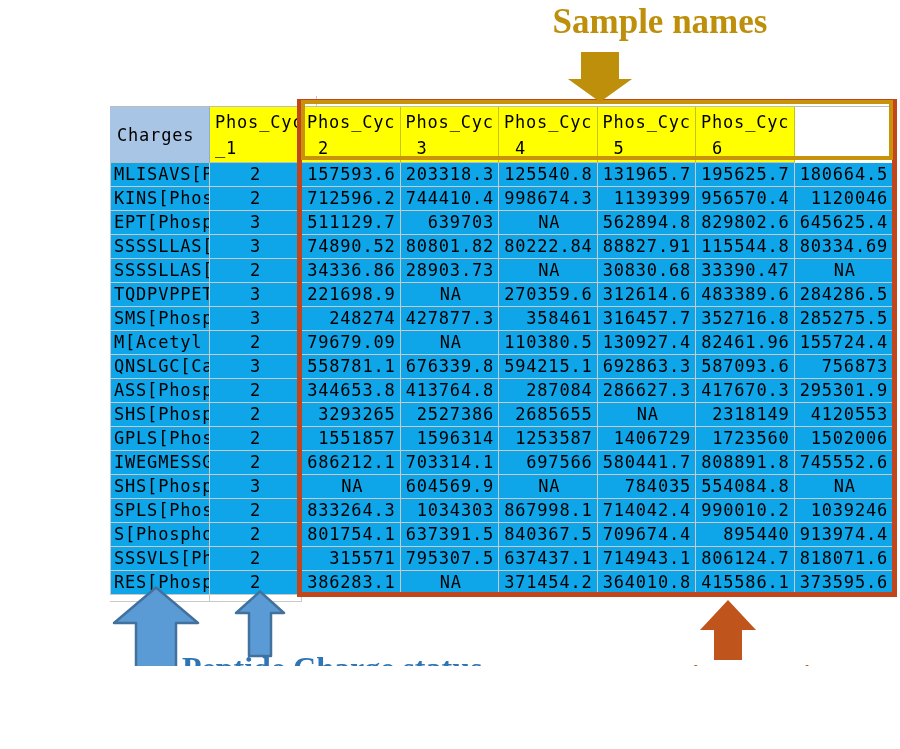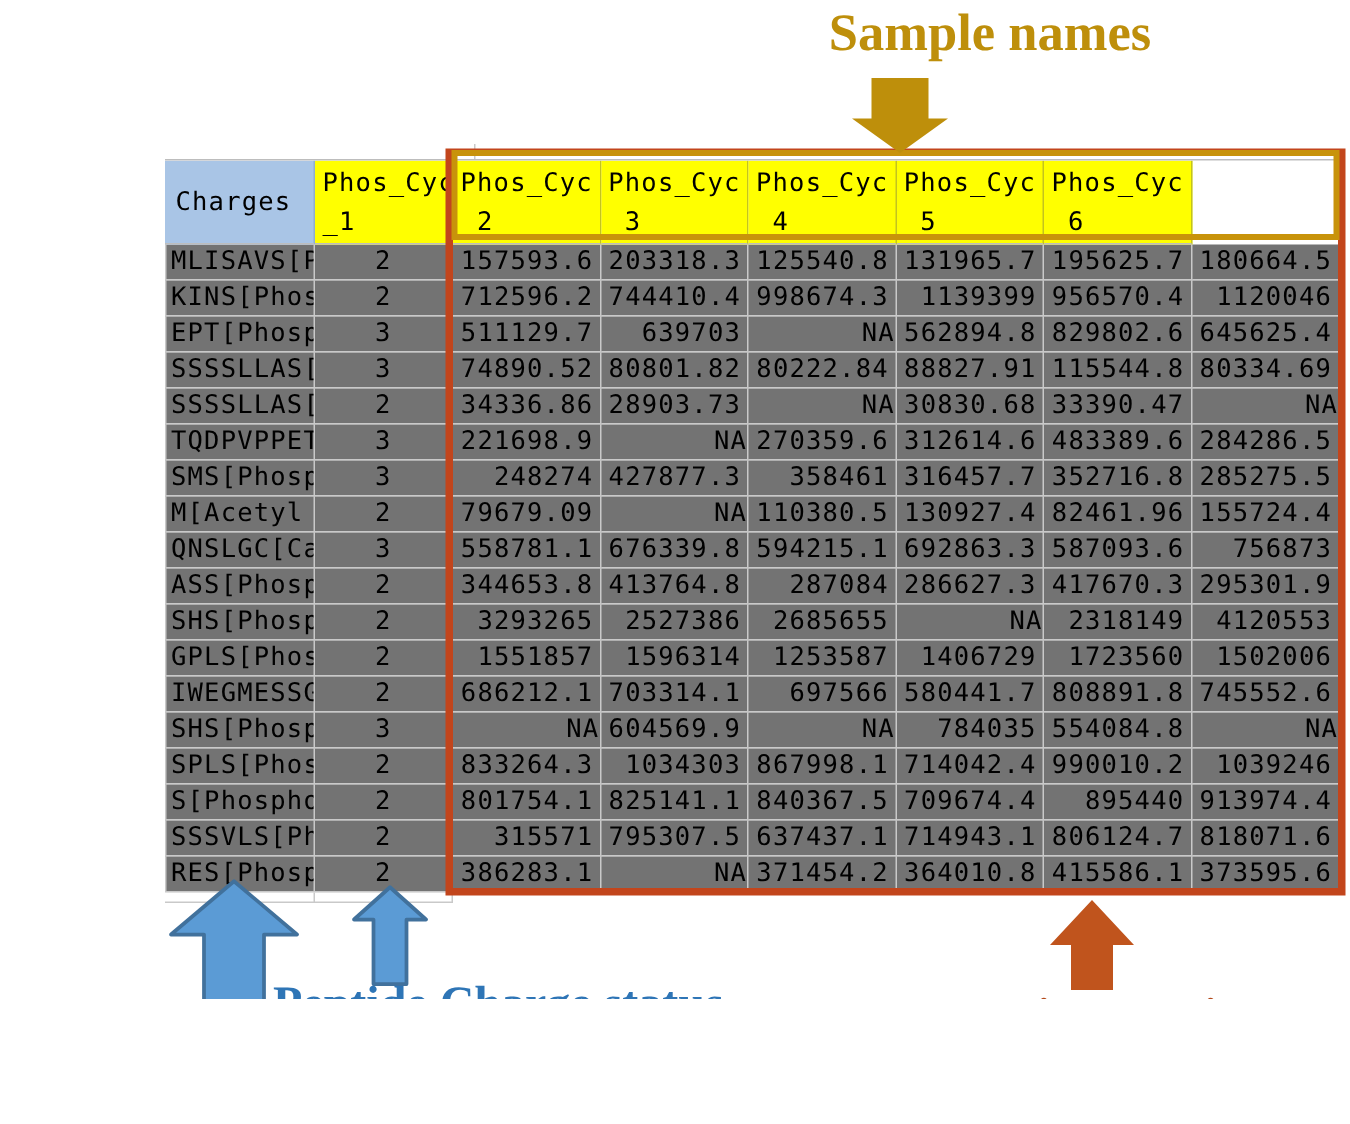--- a/index.html
+++ b/index.html
@@ -21,26 +21,26 @@
   }
   .hb {
     background:var(--header-blue,#a9c5e6); display:flex; align-items:center; padding-left:4px;
     border-right:1px solid rgba(110,145,185,.45); border-bottom:1px solid #bdbdbd;
   }
   .hb.chg { padding-left:7px; }
   .hy {
     background:var(--header-yellow,#ffff00); padding:2px 0 0 5px; line-height:26px;
     border-right:1px solid rgba(145,145,55,.55); border-bottom:1px solid #bdbdbd;
   }
-  .trow { height:24px; background:#737373; }
+  .trow { height:24px; background:#0ea5e9; }
   .cell { border-right:1px solid var(--grid,#c9c9c9); border-bottom:1px solid var(--grid,#c9c9c9); line-height:23px; }
   .pep { padding-left:3px; border-left:1px solid var(--grid,#c9c9c9); }
   .chg { text-align:center; }
   .val { text-align:right; padding-right:4px; }
-  .val.na { text-align:right; padding-left:3px; padding-right:0; }
+  .val.na { text-align:center; padding-left:3px; padding-right:0; }
 
   .bottom-ext { display:flex; }
   .bottom-ext div { box-sizing:border-box; height:7px; background:#fff;
     border-right:1px solid var(--grid,#c9c9c9); border-bottom:1px solid var(--grid,#c9c9c9); }
   .be1 { width:100px; } .be2 { width:92px; }
 
   
   .red-frame {
     position:absolute; left:297px; top:99px; width:600px; height:498px; box-sizing:border-box;
     border:5px solid var(--red-border,#c2451c); pointer-events:none; z-index:6;
@@ -262,21 +262,21 @@
           <div class="cell val">1034303</div>
           <div class="cell val">867998.1</div>
           <div class="cell val">714042.4</div>
           <div class="cell val">990010.2</div>
           <div class="cell val">1039246</div>
         </div>
         <div class="trow">
           <div class="cell pep">S[Phospho</div>
           <div class="cell chg">2</div>
           <div class="cell val">801754.1</div>
-          <div class="cell val">825141.1</div>
+          <div class="cell val">637391.5</div>
           <div class="cell val">840367.5</div>
           <div class="cell val">709674.4</div>
           <div class="cell val">895440</div>
           <div class="cell val">913974.4</div>
         </div>
         <div class="trow">
           <div class="cell pep">SSSVLS[Ph</div>
           <div class="cell chg">2</div>
           <div class="cell val">315571</div>
           <div class="cell val">795307.5</div>

